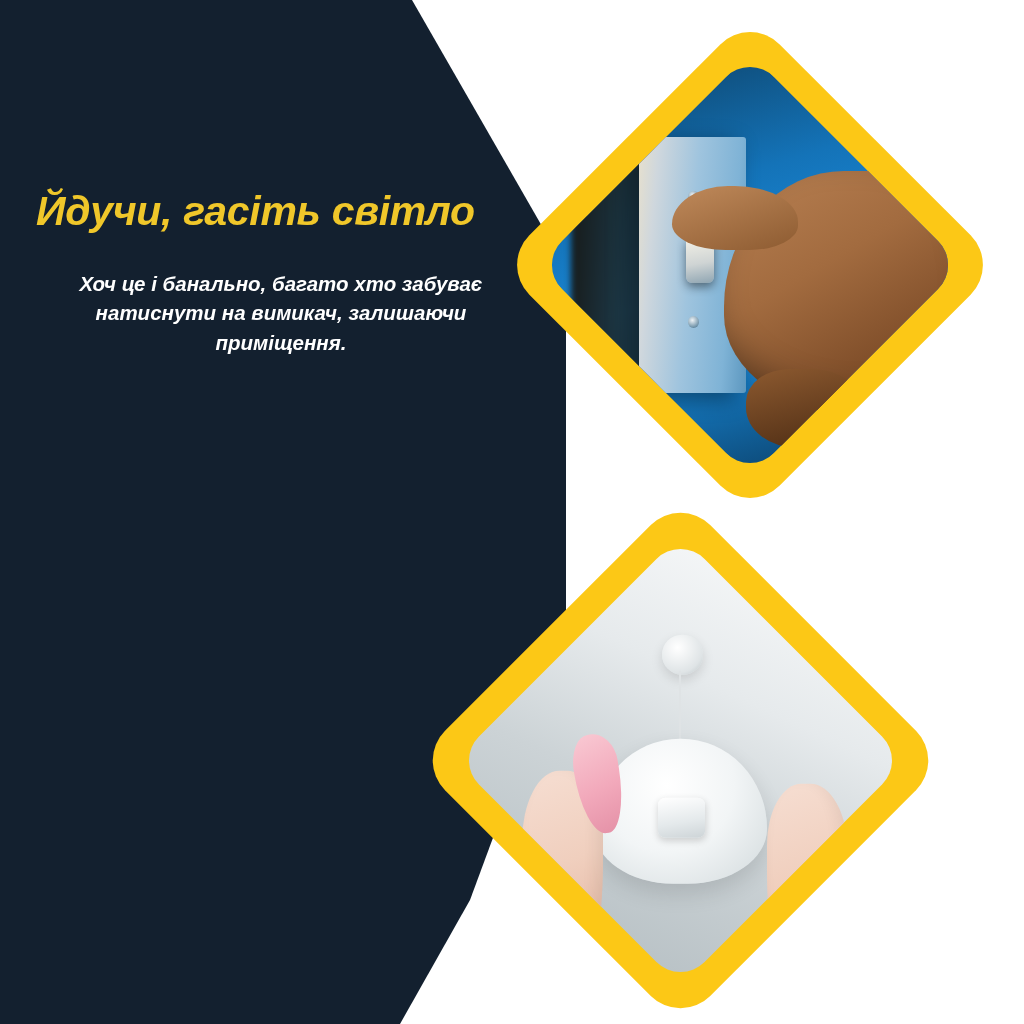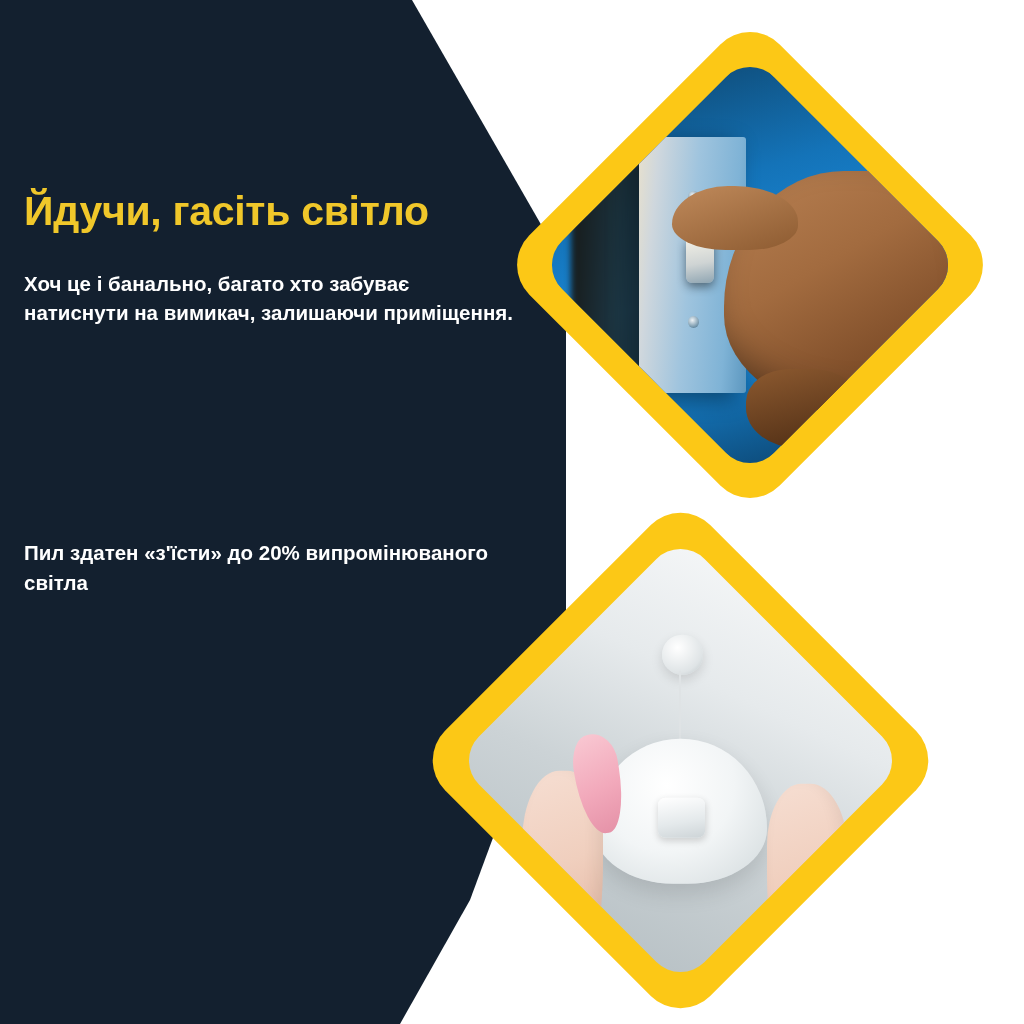--- a/index.html
+++ b/index.html
@@ -30,21 +30,21 @@
   
   .text-col {
     position: absolute;
     left: 0;
     top: 0;
     width: 560px;
     height: 1024px;
     z-index: 5;
     pointer-events: none;
   }
-  .block { position: absolute; left: 24px; pointer-events: auto; }
+  .block { position: absolute; left: 36px; pointer-events: auto; font-style: italic; }
 
   .block-1 { top: 190px; width: 490px; }
   .block-2 { top: 490px; width: 520px; }
 
   .headline {
     margin: 0;
     color: #F0C72A;
     font-weight: 700;
     letter-spacing: -0.3px;
     line-height: 1.04;
@@ -52,21 +52,21 @@
   .headline-1 { font-size: 41px; }
   .headline-2 { font-size: 47px; }
 
   .body-text {
     margin: 0;
     color: #FFFFFF;
     font-weight: 700;
     font-size: 20.5px;
     line-height: 1.45;
   }
-  .block-1 .body-text { margin-top: 36px; }
+  .block-1 .body-text { margin-top: 36px; text-align: center; }
   .block-2 .body-text { margin-top: 48px; }
 
   
   .diamond {
     position: absolute;
     transform: rotate(45deg);
     border-radius: 42px;
     box-sizing: border-box;
   }
   .diamond-frame {
@@ -274,17 +274,16 @@
   </div>
 
   <div class="text-col">
 
     <div class="block block-1">
       <h2 class="headline headline-1">Йдучи, гасіть світло</h2>
       <p class="body-text">Хоч це і банально, багато хто забуває натиснути на вимикач, залишаючи приміщення.</p>
     </div>
 
     <div class="block block-2">
-      <p class="body-text">Пил здатен «з'їсти» до 20% випромінюваного світла</p>
     </div>
 
   </div>
 </div>
 
 </body></html>

